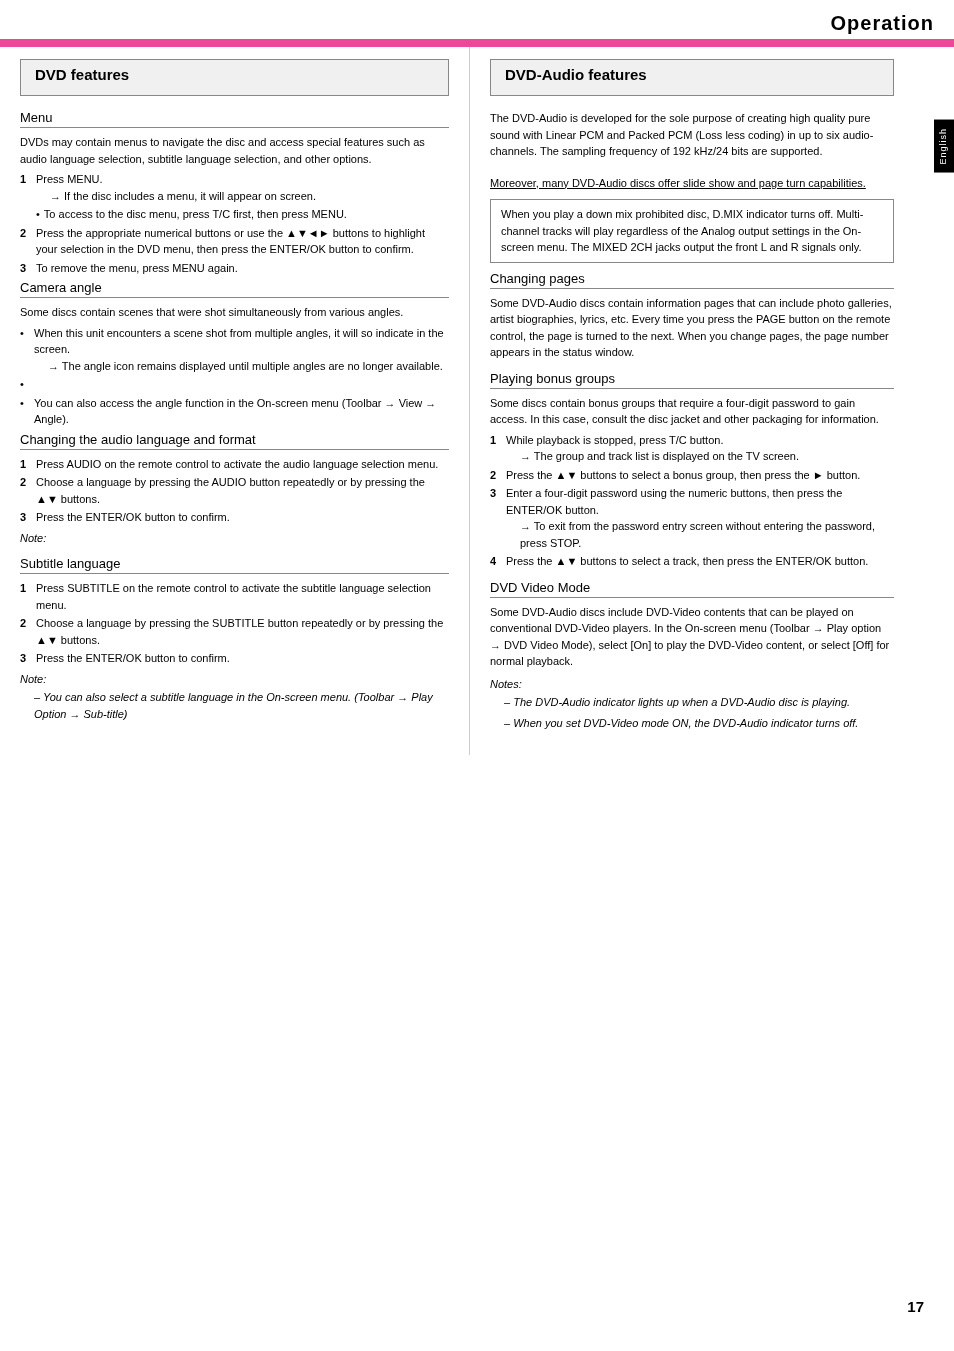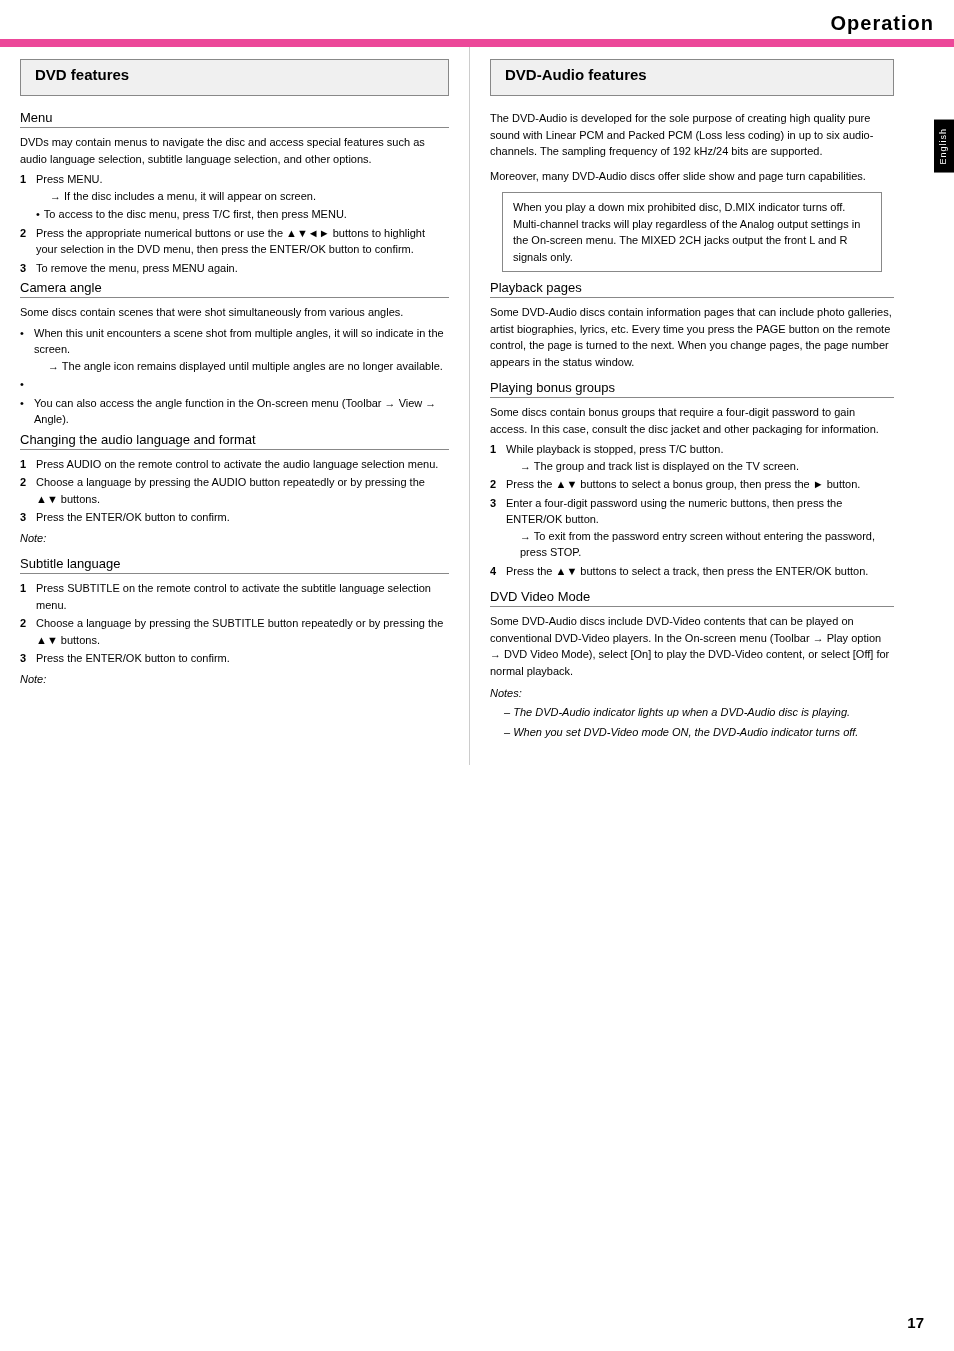--- a/index.html
+++ b/index.html
@@ -117,29 +117,29 @@
       line-height: 1.5;
     }
 
     .note-item::before {
       content: '– ';
     }
 
     .boxed-note {
       border: 1px solid #888;
       padding: 6px 10px;
-      margin: 8px 12px;
+      margin: 8px 0;
       font-size: 11px;
       line-height: 1.5;
       background: #fff;
     }
 
     .page-num {
       position: absolute;
-      bottom: 20px;
+      bottom: 36px;
       right: 30px;
       font-size: 15px;
       font-weight: bold;
     }
 
     .numbered-list {
       list-style: none;
       margin-left: 0;
       padding-left: 0;
     }
@@ -280,36 +280,37 @@
         <li>
           <span class="num">2</span>
           <span>Choose a language by pressing the SUBTITLE button repeatedly or by pressing the ▲▼ buttons.</span>
         </li>
         <li>
           <span class="num">3</span>
           <span>Press the ENTER/OK button to confirm.</span>
         </li>
       </ul>
       <p class="note-label">Note:</p>
+      <p class="note-item">You can also select a subtitle language in the On-screen menu. (Toolbar → Play Option → Sub-title)</p>
     </div>
   </div>
 
   <div class="right-column">
 
     <div class="section-box">
       <h2>DVD-Audio features</h2>
     </div>
 
     <p>The DVD-Audio is developed for the sole purpose of creating high quality pure sound with Linear PCM and Packed PCM (Loss less coding) in up to six audio-channels. The sampling frequency of 192 kHz/24 bits are supported.</p>
-    <p style="margin-top:8px;">Moreover, many DVD-Audio discs offer slide show and page turn capabilities.</p>
+    <p style="margin-top:15px;text-decoration:underline;">Moreover, many DVD-Audio discs offer slide show and page turn capabilities.</p>
 
     <div class="boxed-note">When you play a down mix prohibited disc, D.MIX indicator turns off. Multi-channel tracks will play regardless of the Analog output settings in the On-screen menu. The MIXED 2CH jacks output the front L and R signals only.</div>
 
     <div>
-      <div class="section-title">Playback pages</div>
+      <div class="section-title">Changing pages</div>
       <p>Some DVD-Audio discs contain information pages that can include photo galleries, artist biographies, lyrics, etc. Every time you press the PAGE button on the remote control, the page is turned to the next. When you change pages, the page number appears in the status window.</p>
     </div>
 
     <div style="margin-top:10px;">
       <div class="section-title">Playing bonus groups</div>
       <p>Some discs contain bonus groups that require a four-digit password to gain access. In this case, consult the disc jacket and other packaging for information.</p>
       <ul class="numbered-list" style="margin-top:4px;">
         <li>
           <span class="num">1</span>
           <div>

